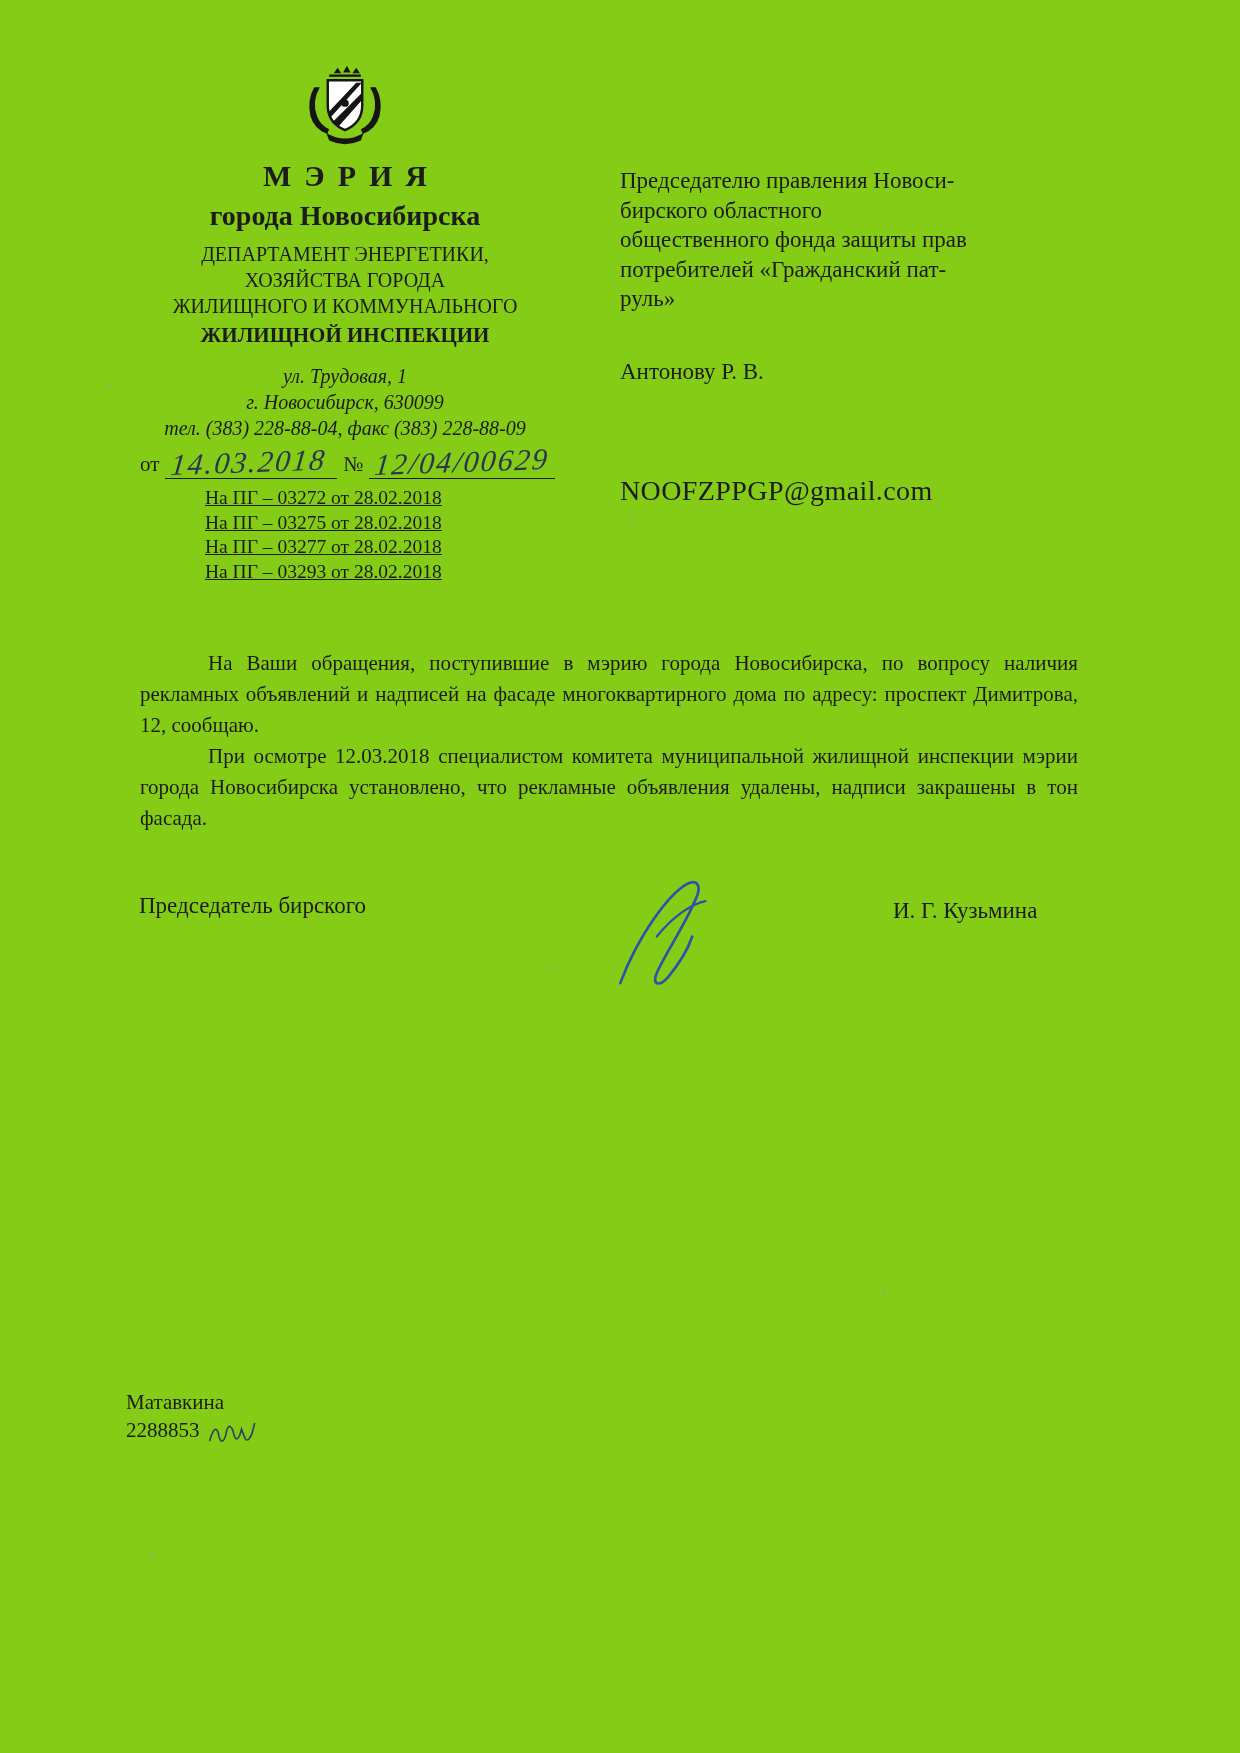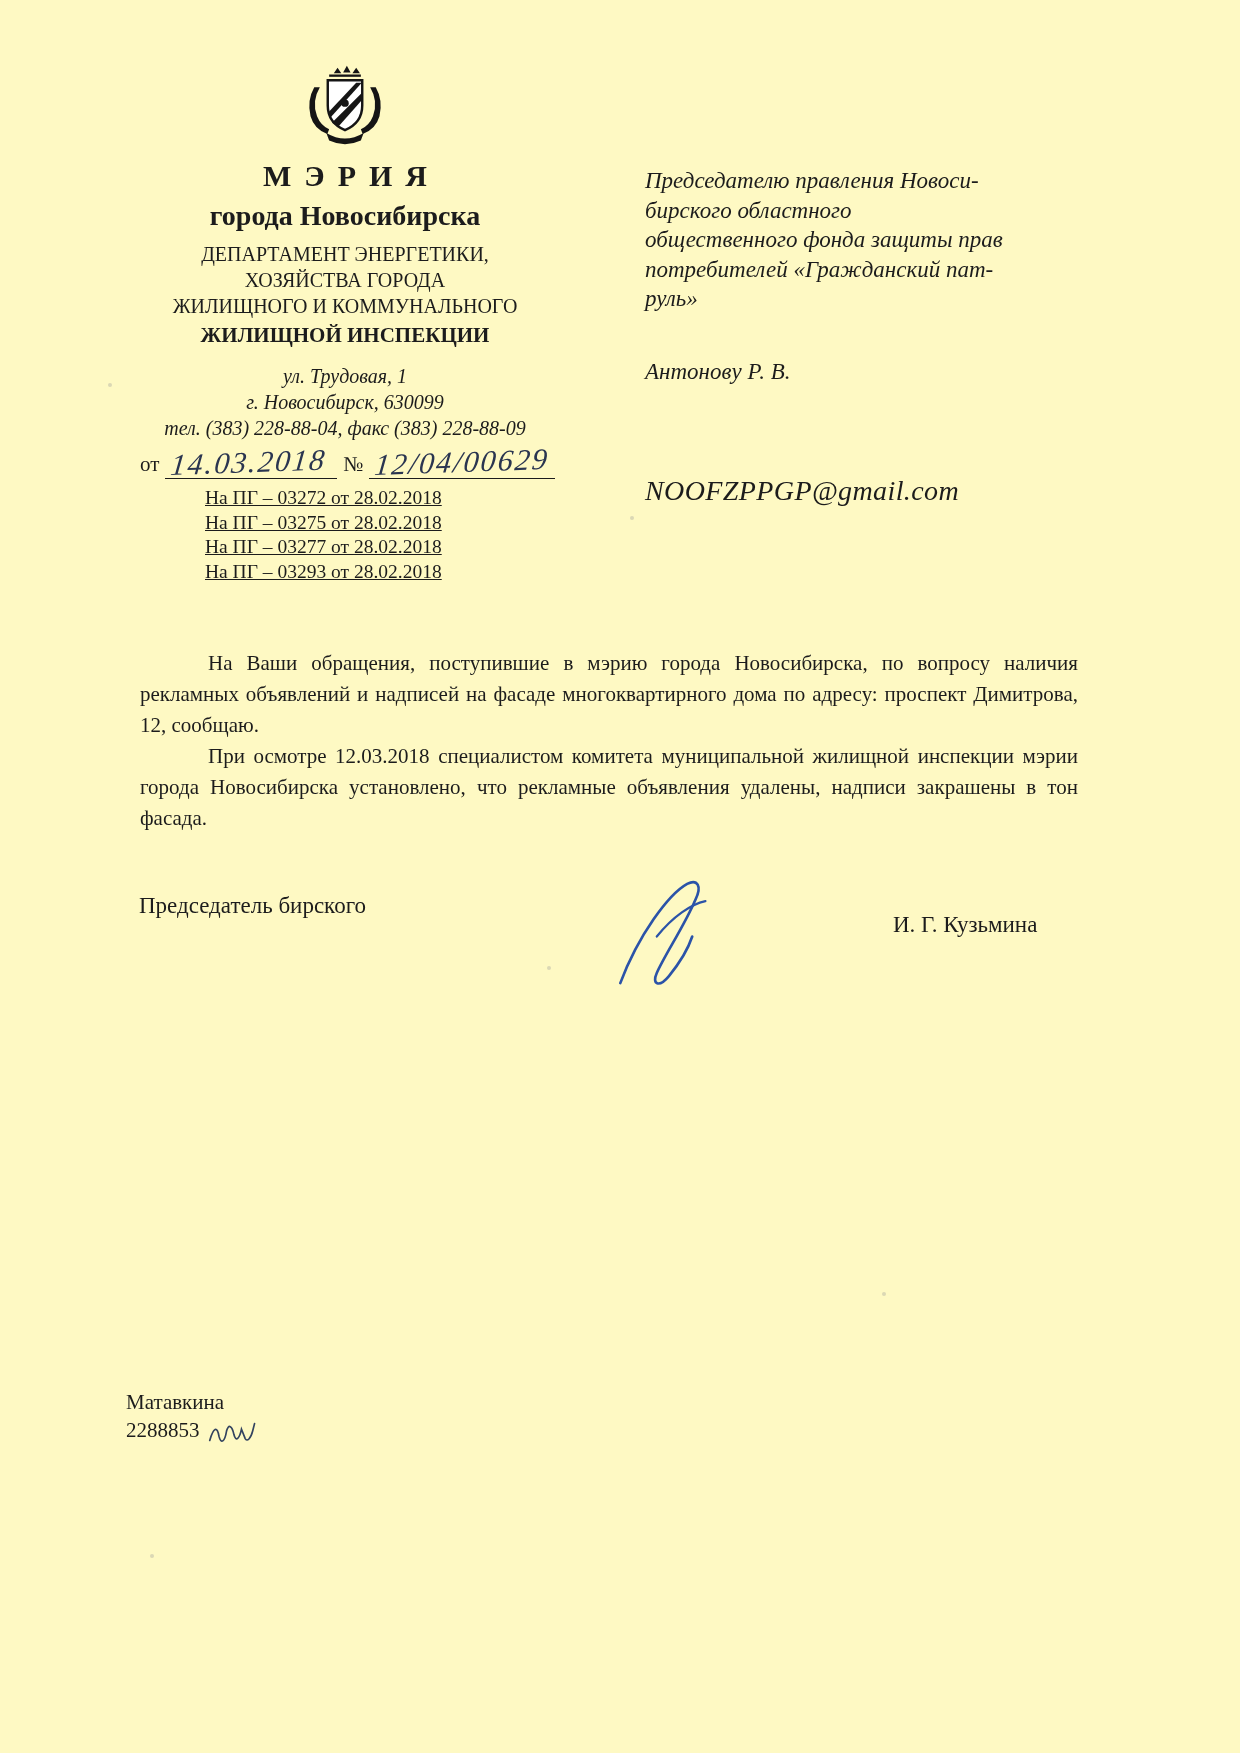--- a/index.html
+++ b/index.html
@@ -1,21 +1,21 @@
 <!DOCTYPE html>
 <html><head>
 <meta charset="utf-8">
 <style>
   html, body { margin: 0; padding: 0; background: #e8e8e8; }
   .page {
     position: relative;
     width: 1240px;
     height: 1753px;
     margin: 0 auto;
-    background: #fef9c3;
+    background: #84cc16;
     font-family: "Liberation Serif", "DejaVu Serif", serif;
     color: #1c1c1c;
     overflow: hidden;
   }
   
   .emblem {
     position: absolute;
     left: 298px; top: 64px;
     width: 94px; height: 82px;
   }
@@ -80,24 +80,23 @@
     font-size: 19.5px;
   }
   .incoming-refs div {
     line-height: 24.5px;
     text-decoration: underline;
   }
 
   
   .addressee {
     position: absolute;
-    left: 645px; top: 166px;
+    left: 620px; top: 166px;
     width: 445px;
     font-size: 23px;
-    font-style: italic;
   }
   .addressee .addr-line { line-height: 29.5px; }
   .addressee .addr-name { margin-top: 43px; line-height: 29px; }
   .addressee .addr-email { margin-top: 89px; font-size: 28px; letter-spacing: 0.4px; }
 
   
   .body-block {
     position: absolute;
     left: 140px; top: 648px;
     width: 938px;
@@ -110,21 +109,20 @@
   
   .sig-title {
     position: absolute;
     left: 139px; top: 893px;
     font-size: 23px;
   }
   .sig-name {
     position: absolute;
     left: 893px; top: 898px;
     font-size: 23px;
-    margin-top: 14px;
   }
   .sig-scribble {
     position: absolute;
     left: 598px; top: 862px;
     width: 152px; height: 145px;
   }
 
   
   .executor {
     position: absolute;

